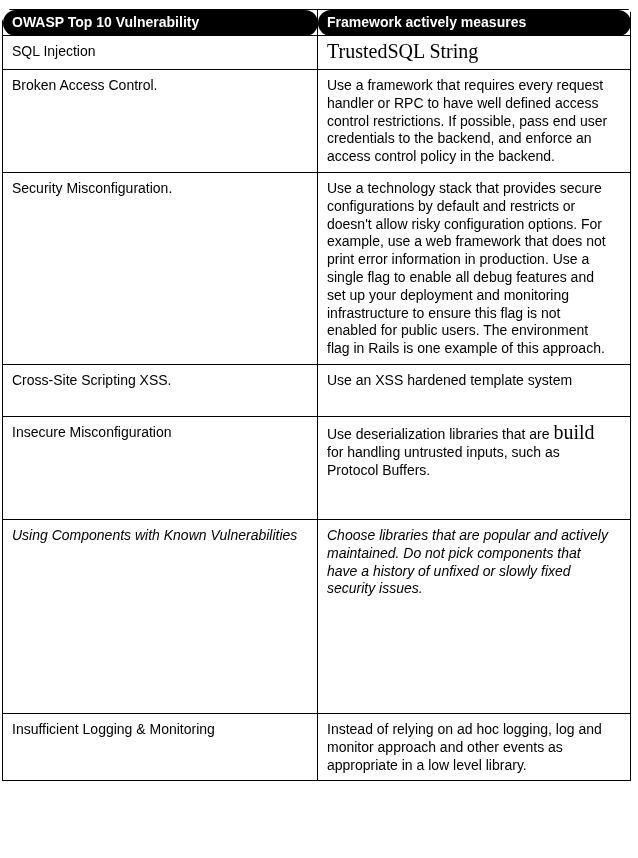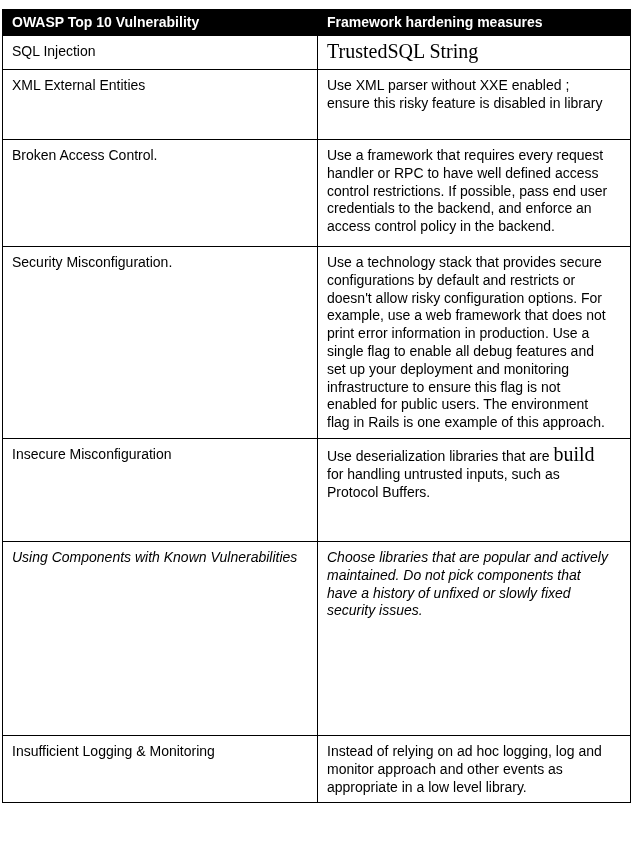--- a/index.html
+++ b/index.html
@@ -1,15 +1,15 @@
 <!DOCTYPE html>
 <html><head>
 <meta charset="utf-8">
 <style>
-  * { box-sizing: border-box; }
+  * { box-sizing: border-box; border-radius: 32px; }
   html, body {
     margin: 0;
     padding: 0;
     background: #ffffff;
     font-family: "Liberation Sans", sans-serif;
   }
   .page {
     width: 638px;
     height: 858px;
     padding: 9px 8px 5px 2px;
@@ -88,39 +88,39 @@
 
 <div class="page">
   <table class="owasp-table">
     <colgroup>
       <col class="col-vuln">
       <col class="col-measure">
     </colgroup>
     <thead>
       <tr>
         <th>OWASP Top 10 Vulnerability</th>
-        <th>Framework hardening measures</th>
+        <th>Framework actively measures</th>
       </tr>
     </thead>
     <tbody id="table-body">
         <tr>
     <td class="vuln-cell">SQL Injection</td>
     <td class="measure-cell"><span class="serif">TrustedSQL String</span></td>
   </tr>
         <tr>
-    <td class="vuln-cell">XML External Entities</td>
-    <td class="measure-cell"><span>Use XML parser without XXE enabled ; ensure this risky feature is disabled in library</span></td>
-  </tr>
-        <tr>
     <td class="vuln-cell">Broken Access Control.</td>
     <td class="measure-cell"><span>Use a framework that requires every request handler or RPC to have well defined access control restrictions. If possible, pass end user credentials to the backend, and enforce an access control policy in the backend.</span></td>
   </tr>
         <tr>
     <td class="vuln-cell">Security Misconfiguration.</td>
     <td class="measure-cell"><span>Use a technology stack that provides secure configurations by default and restricts or doesn't allow risky configuration options. For example, use a web framework that does not print error information in production. Use a single flag to enable all debug features and set up your deployment and monitoring infrastructure to ensure this flag is not enabled for public users. The environment flag in Rails is one example of this approach.</span></td>
+  </tr>
+        <tr>
+    <td class="vuln-cell">Cross-Site Scripting XSS.</td>
+    <td class="measure-cell"><span>Use an XSS hardened template system</span></td>
   </tr>
         <tr>
     <td class="vuln-cell">Insecure Misconfiguration</td>
     <td class="measure-cell"><span>Use deserialization libraries that are </span><span class="serif">build</span><span> for handling untrusted inputs, such as Protocol Buffers.</span></td>
   </tr>
         <tr>
     <td class="vuln-cell">Using Components with Known Vulnerabilities</td>
     <td class="measure-cell"><span>Choose libraries that are popular and actively maintained. Do not pick components that have a history of unfixed or slowly fixed security issues.</span></td>
   </tr>
         <tr>

